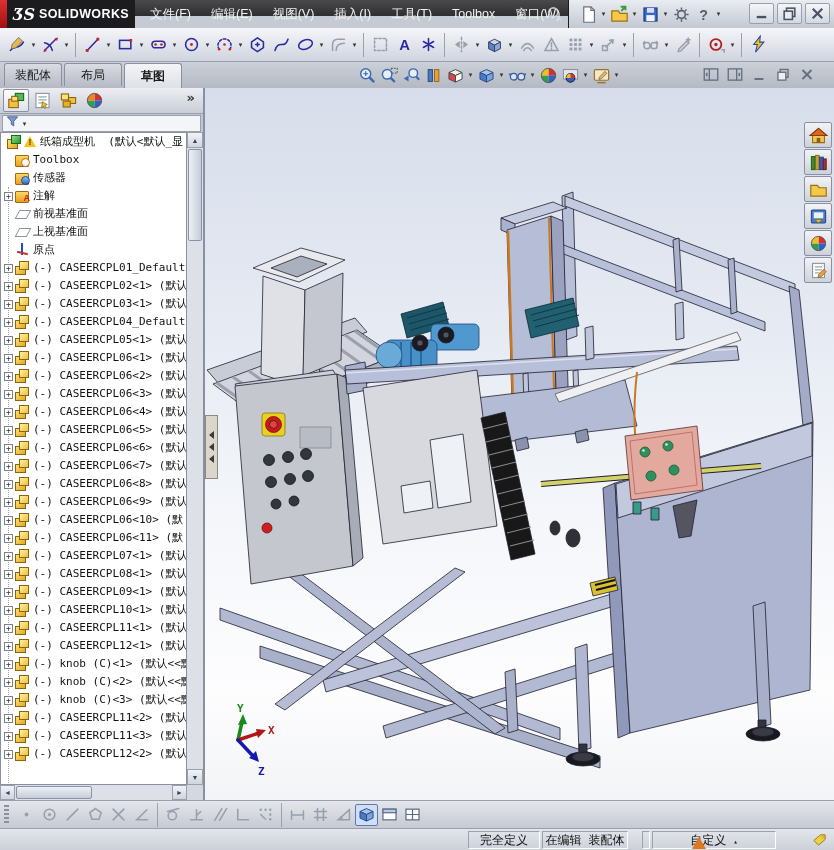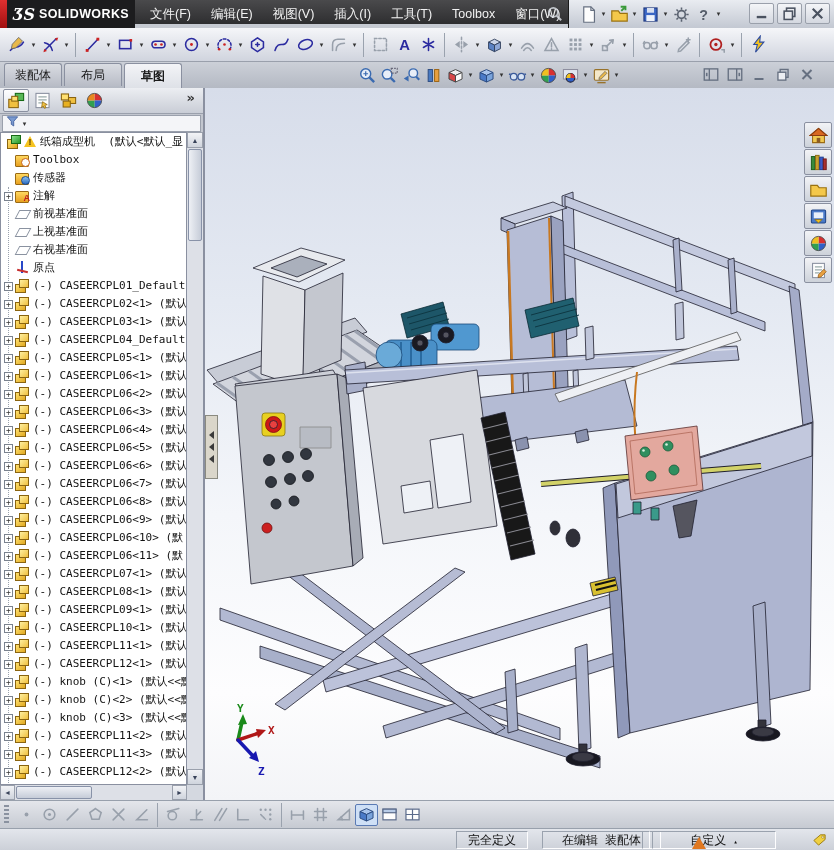--- a/index.html
+++ b/index.html
@@ -1,21 +1,21 @@
 <!DOCTYPE html>
 <html><head>
 <meta charset="utf-8">
 <style>
   * { margin:0; padding:0; box-sizing:border-box; }
   html,body { width:834px; height:850px; overflow:hidden; background:#c6cad2;
               font-family:"Liberation Sans", sans-serif; }
   #app { position:relative; width:834px; height:850px; }
 
   
-  #titlebar { position:absolute; left:0; top:0; width:834px; height:24px;
+  #titlebar { position:absolute; left:0; top:0; width:834px; height:16px;
     background:linear-gradient(#4a4a4c,#2e2e30); display:flex; align-items:center; }
   .red-accent { position:absolute; left:0; top:0; width:7px; height:28px;
     background:linear-gradient(#e03030,#a01010); }
   .logo { position:absolute; left:7px; top:0; width:128px; height:28px; background:#1c1c1e;
     color:#fff; display:flex; align-items:center; justify-content:center; gap:4px; }
   .logo .mark { font:italic bold 16px "DejaVu Serif", serif; }
   .logo .name { font:bold 12.5px "Liberation Sans", sans-serif; letter-spacing:.4px; }
   .menus { position:absolute; left:140px; top:0; height:28px; display:flex; align-items:center; }
   .menu-item { color:#f2f2f2; font-size:12.5px; padding:0 10px; height:28px; line-height:28px; }
   .tsearch { position:absolute; left:546px; top:5px; width:18px; height:18px; opacity:.85; }
@@ -605,25 +605,20 @@
             <span class="ticon" data-icon="plane-icon"></span>
             <span class="tlabel">前视基准面</span>
           </div>
 
           <div class="trow">
             <span class="expander"></span>
             <span class="ticon" data-icon="plane-icon"></span>
             <span class="tlabel">上视基准面</span>
           </div>
 
-          <div class="trow">
-            <span class="expander"></span>
-            <span class="ticon" data-icon="plane-icon"></span>
-            <span class="tlabel">右视基准面</span>
-          </div>
 
           <div class="trow">
             <span class="expander"></span>
             <span class="ticon" data-icon="origin-icon"></span>
             <span class="tlabel">原点</span>
           </div>
 
           <div class="trow">
             <span class="expander">+</span>
             <span class="ticon" data-icon="component-icon"></span>
@@ -1139,22 +1134,22 @@
     <span class="bb">
         <svg class="i" viewBox="0 0 16 16">
           <rect x="2.5" y="3.5" width="11" height="9" fill="#fdfdfd" stroke="#5a6a8a"></rect>
           <path d="M8 3.5 v9 M2.5 8 h11" stroke="#5a6a8a"></path>
         </svg>
       </span>
   </div>
 
   <div id="statusbar">
     <span class="sb-left">SolidWorks Premium 2014 x64 版</span>
-    <span class="sb-cell" style="left:456px;width:72px">完全定义</span>
-    <span class="sb-cell" style="left:542px;width:119px">在编辑 装配体</span>
+    <span class="sb-cell" style="left:468px;width:72px">完全定义</span>
+    <span class="sb-cell" style="left:542px;width:86px">在编辑 装配体</span>
     <span class="sb-cell" style="left:642px;width:8px"></span>
     <span class="sb-cell" style="left:652px;width:124px"><span>自定义</span> <span style="font-size:7px">▴</span></span>
     <span class="mcursor"></span>
     <span class="sb-tag">
       <svg class="i" viewBox="0 0 16 16" style="width:17px;height:15px">
           <path d="M2 9 L9 3 h5 v5 L7 14 z" fill="#f0d040" stroke="#9a7a10" stroke-width="1"></path>
           <circle cx="11.5" cy="5.5" r="1.2" fill="#fdfdfd" stroke="#9a7a10" stroke-width="0.7"></circle>
         </svg></span>
   </div>
 

